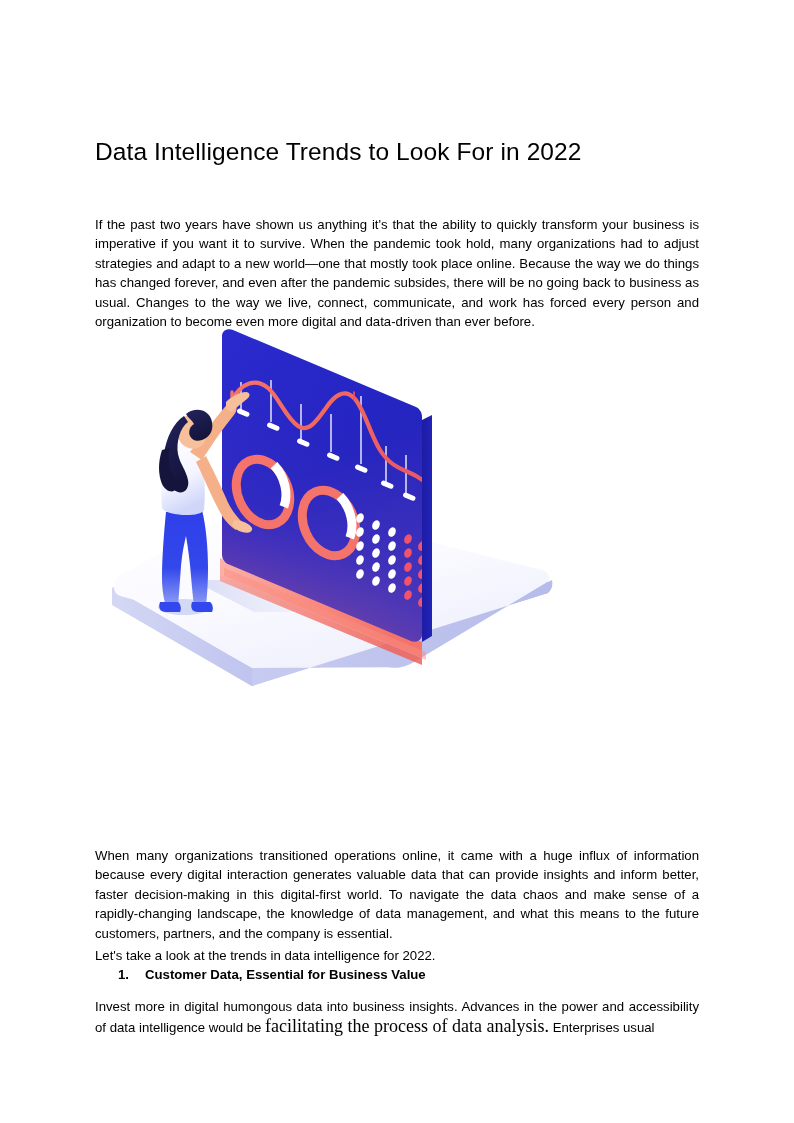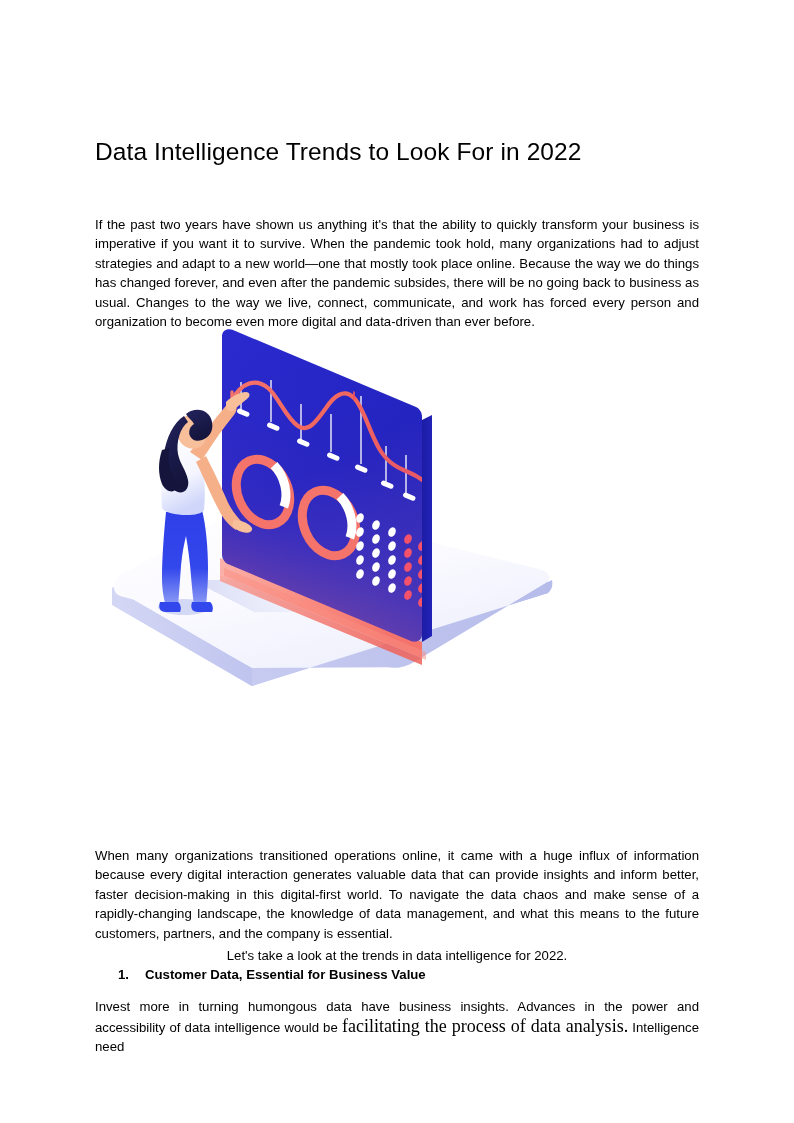--- a/index.html
+++ b/index.html
@@ -50,21 +50,21 @@
     width: 604px;
     font-size: 13.2px;
     line-height: 19.4px;
     text-align: justify;
     text-justify: inter-word;
     color: #000000;
     margin-top: 33px;
   }
   .para-1 { top: 182px; }
   .para-2 { top: 813px; }
-  .para-3 { top: 913px; text-align: center; }
+  .para-3 { top: 913px; text-align: left; }
 
   
   .list-block {
     position: absolute;
     top: 965px;
     width: 604px;
   }
   .list-row {
     display: flex;
     align-items: baseline;
@@ -125,21 +125,21 @@
     <p class="para para-3">Let's take a look at the trends in data intelligence for 2022.</p>
 
     <div class="list-block">
       <div class="list-row">
         <span class="list-num">1.</span>
         <span class="list-heading">Customer Data, Essential for Business Value</span>
       </div>
     </div>
 
     <p class="para-4">
-      <span>Invest more in turning humongous data have business insights. Advances in the power and accessibility of data intelligence would be </span><span class="serif-run">facilitating the process of data analysis.</span><span> Intelligence need</span>
+      <span>Invest more in digital humongous data into business insights. Advances in the power and accessibility of data intelligence would be </span><span class="serif-run">facilitating the process of data analysis.</span><span> Enterprises usual</span>
     </p>
 
   </div>
 
   <div class="illustration">
     <svg viewBox="0 0 468 410" xmlns="http://www.w3.org/2000/svg">
       <defs>
         <linearGradient id="gPlatTop" x1="0" y1="0" x2="0.6" y2="1">
           <stop offset="0%" stop-color="#ffffff"></stop>
           <stop offset="55%" stop-color="#fafaff"></stop>

